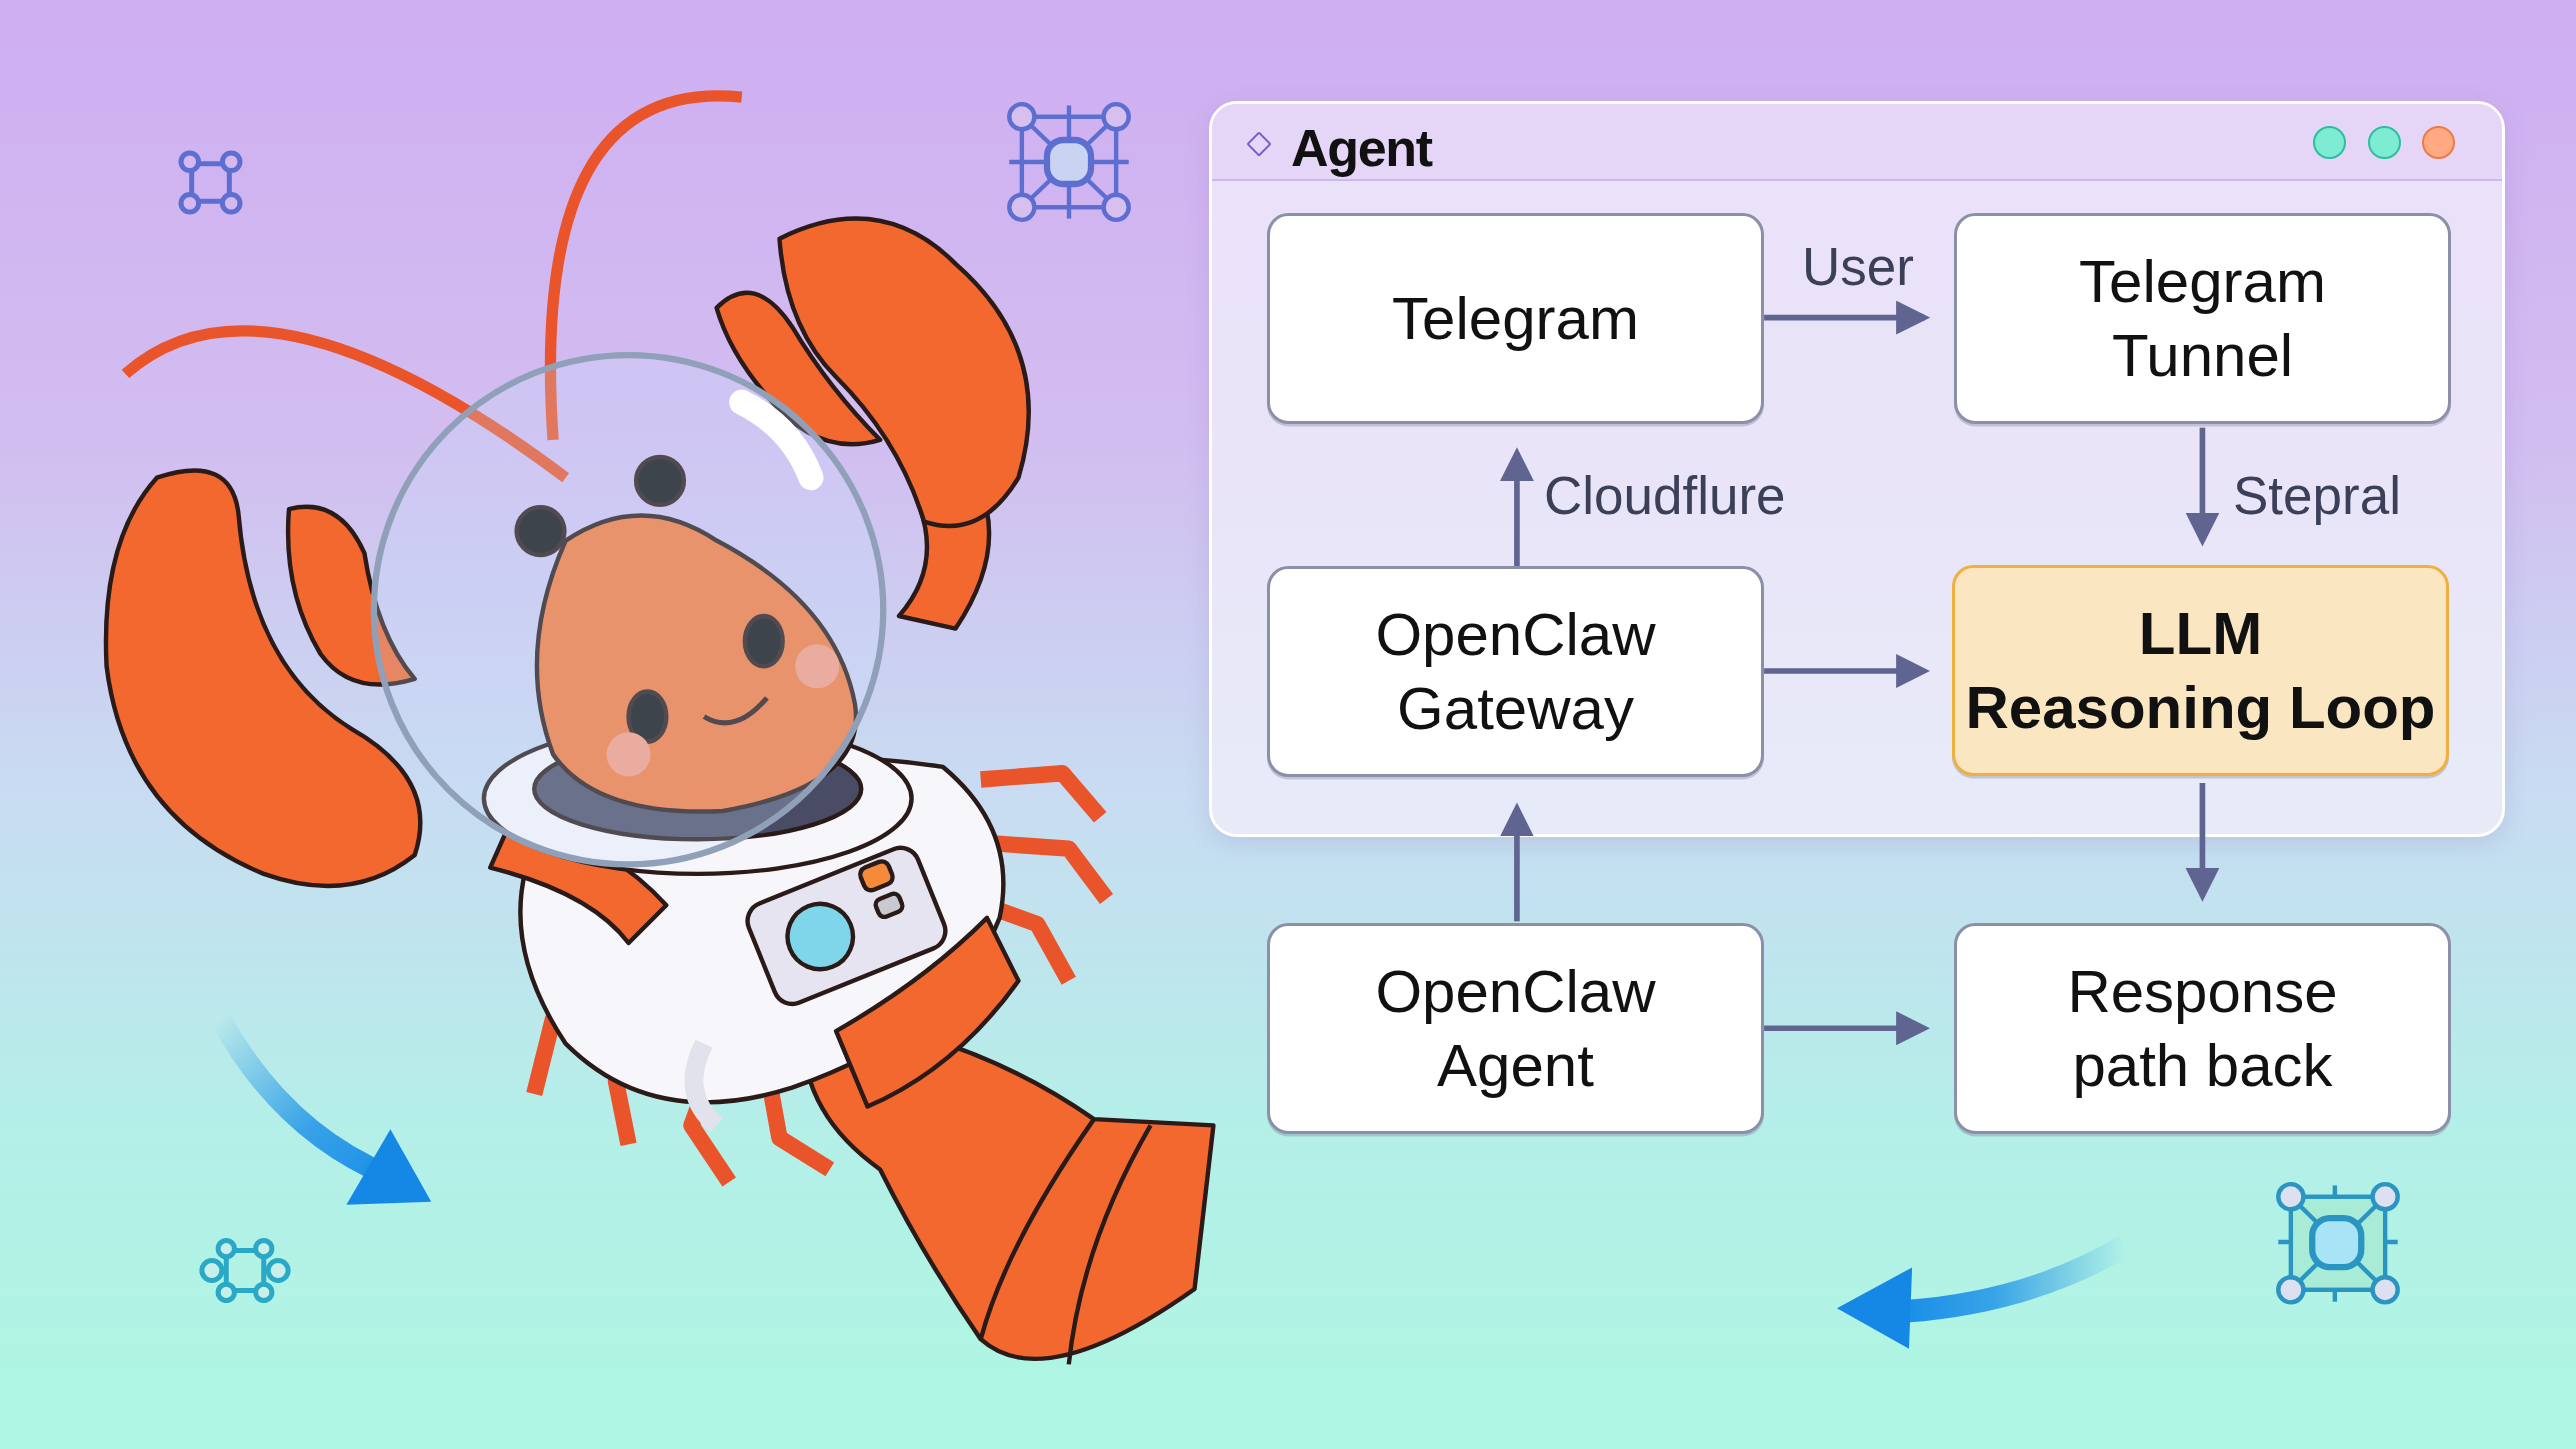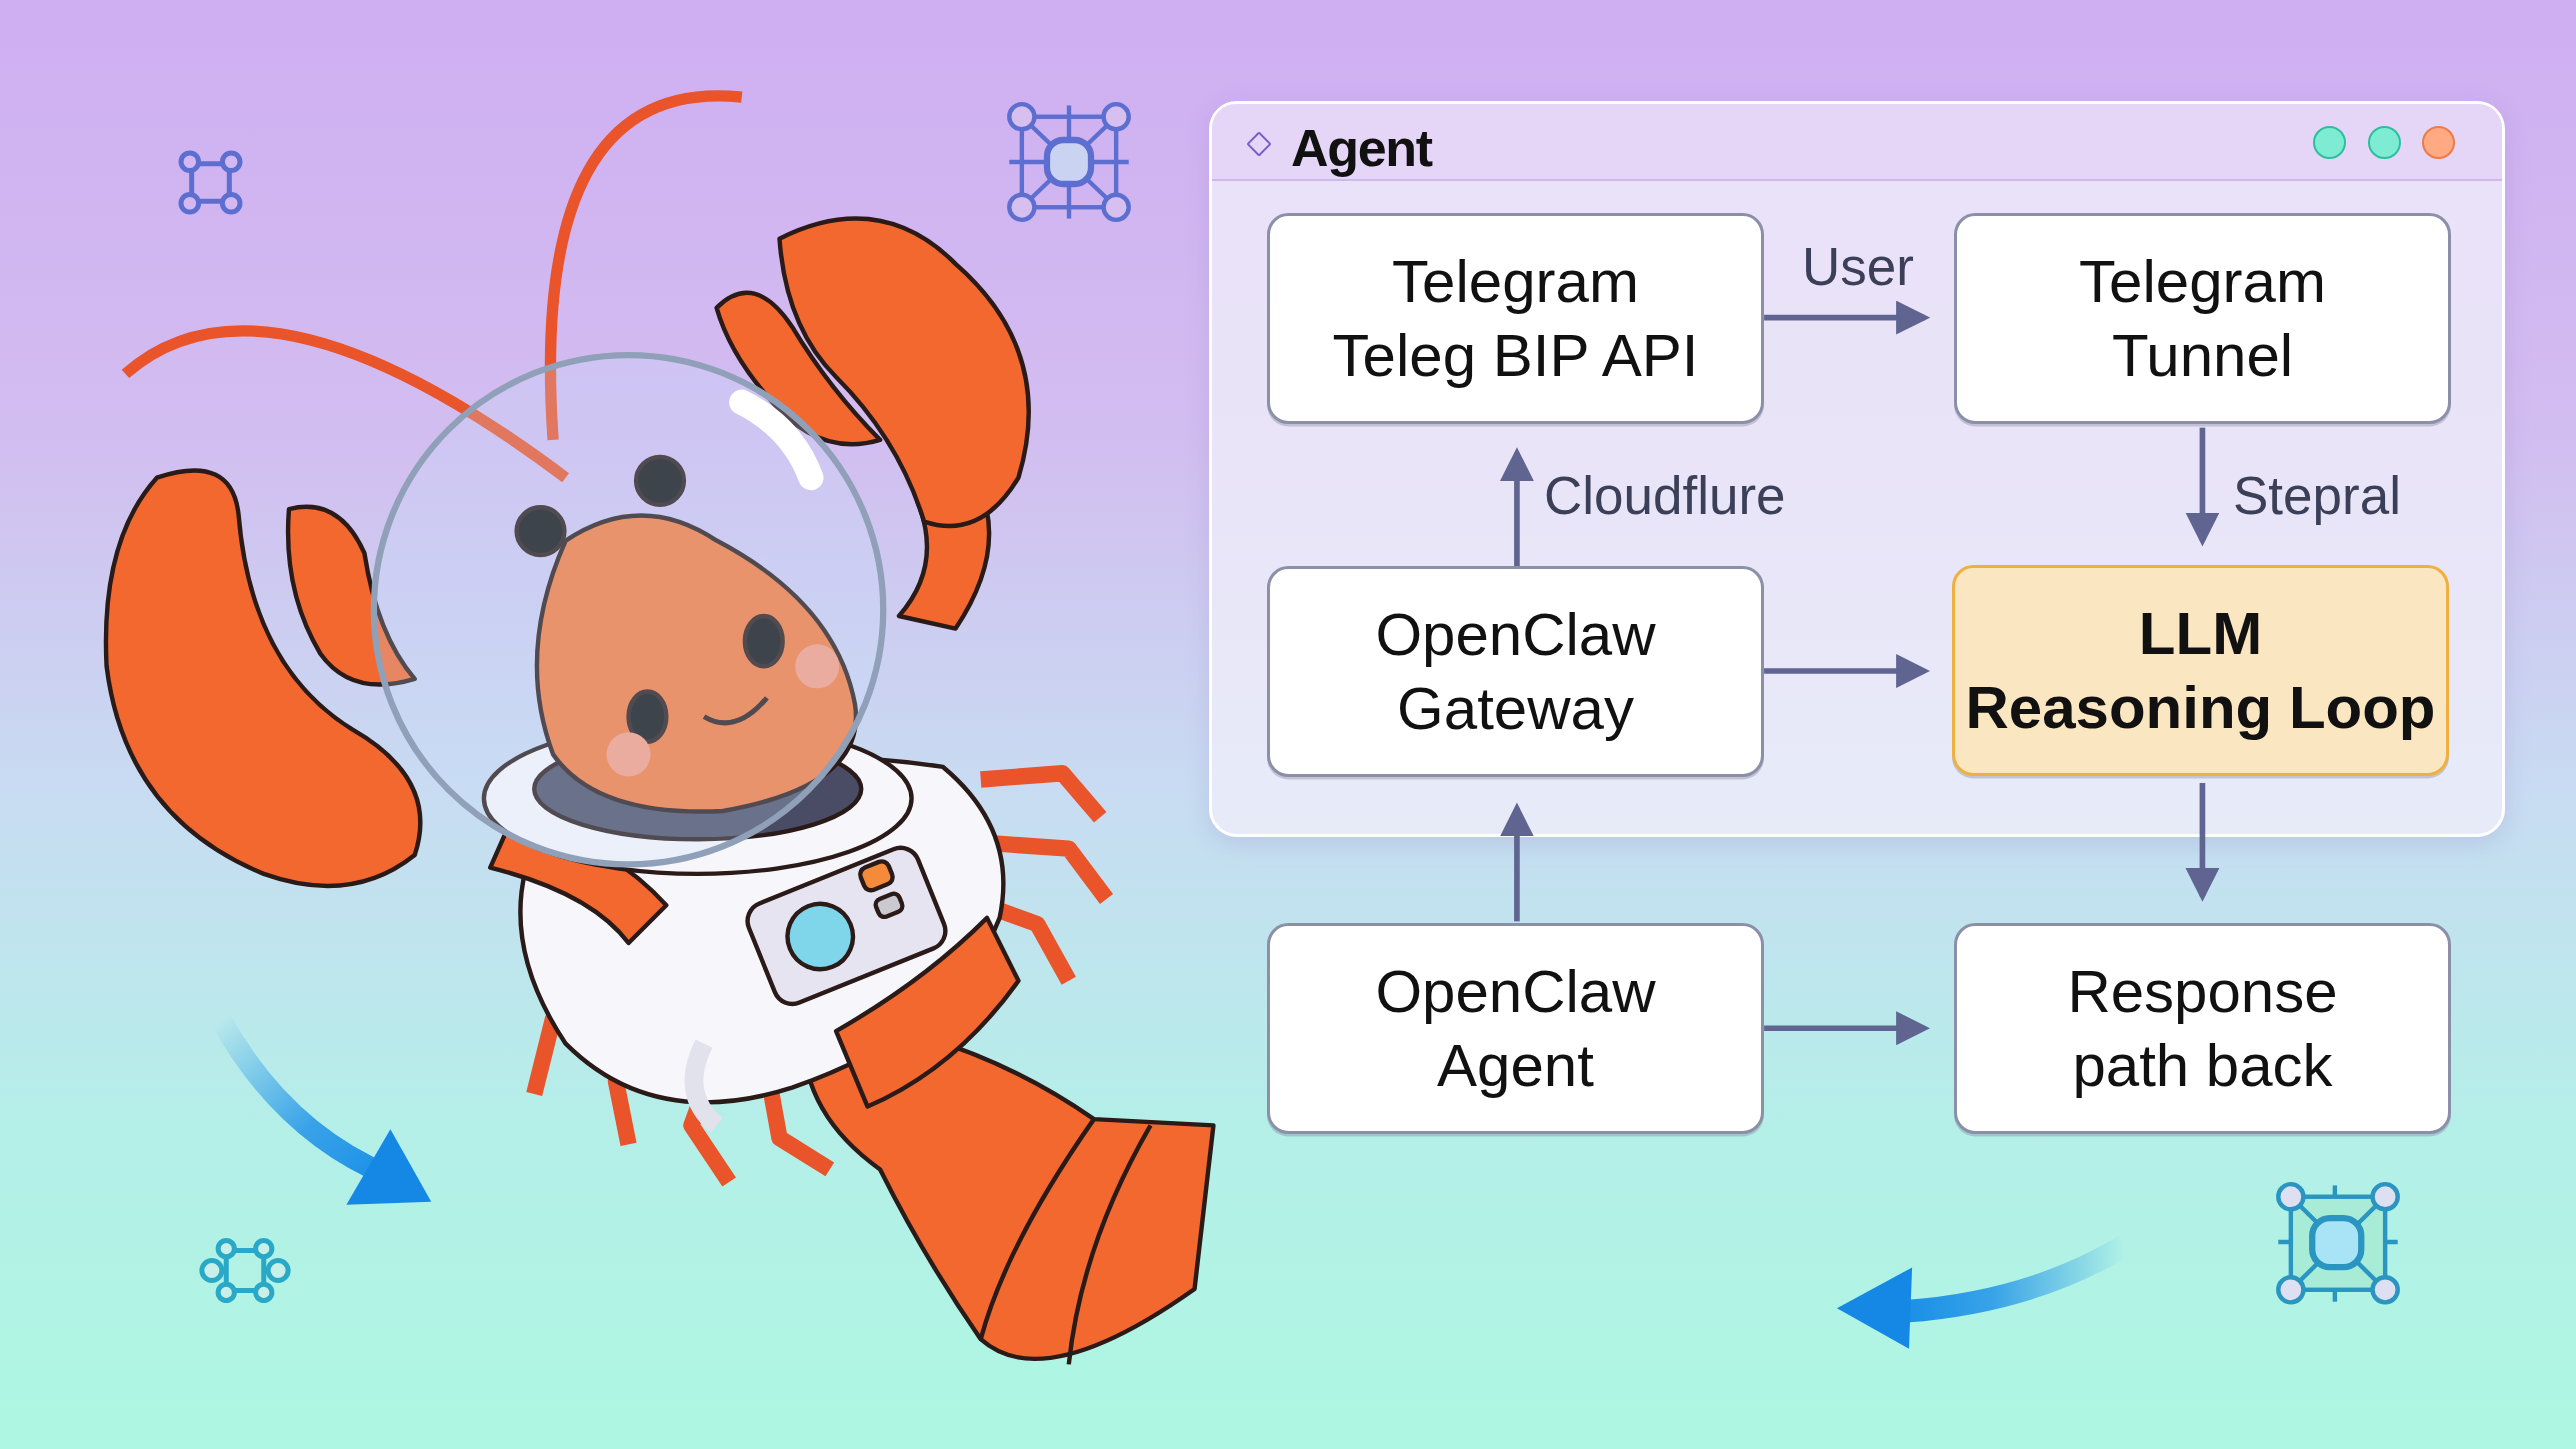--- a/index.html
+++ b/index.html
@@ -207,21 +207,20 @@
     <line x1="2805" y1="1635" x2="3060" y2="1635" marker-end="url(#ah)"></line>
   </g>
 </svg>
 
 <div class="edge-label" style="left:1802px;top:236px">User</div>
 <div class="edge-label" style="left:1544px;top:465px">Cloudflure</div>
 <div class="edge-label" style="left:2233px;top:465px">Stepral</div>
 
 <div class="node" style="left:1267px;top:213px">
   <span>Telegram</span>
-  <span>Teleg BIP API</span>
 </div>
 <div class="node" style="left:1954px;top:213px">
   <span>Telegram</span>
   <span>Tunnel</span>
 </div>
 <div class="node" style="left:1267px;top:566px">
   <span>OpenClaw</span>
   <span>Gateway</span>
 </div>
 <div class="node highlight" style="left:1952px;top:565px">

